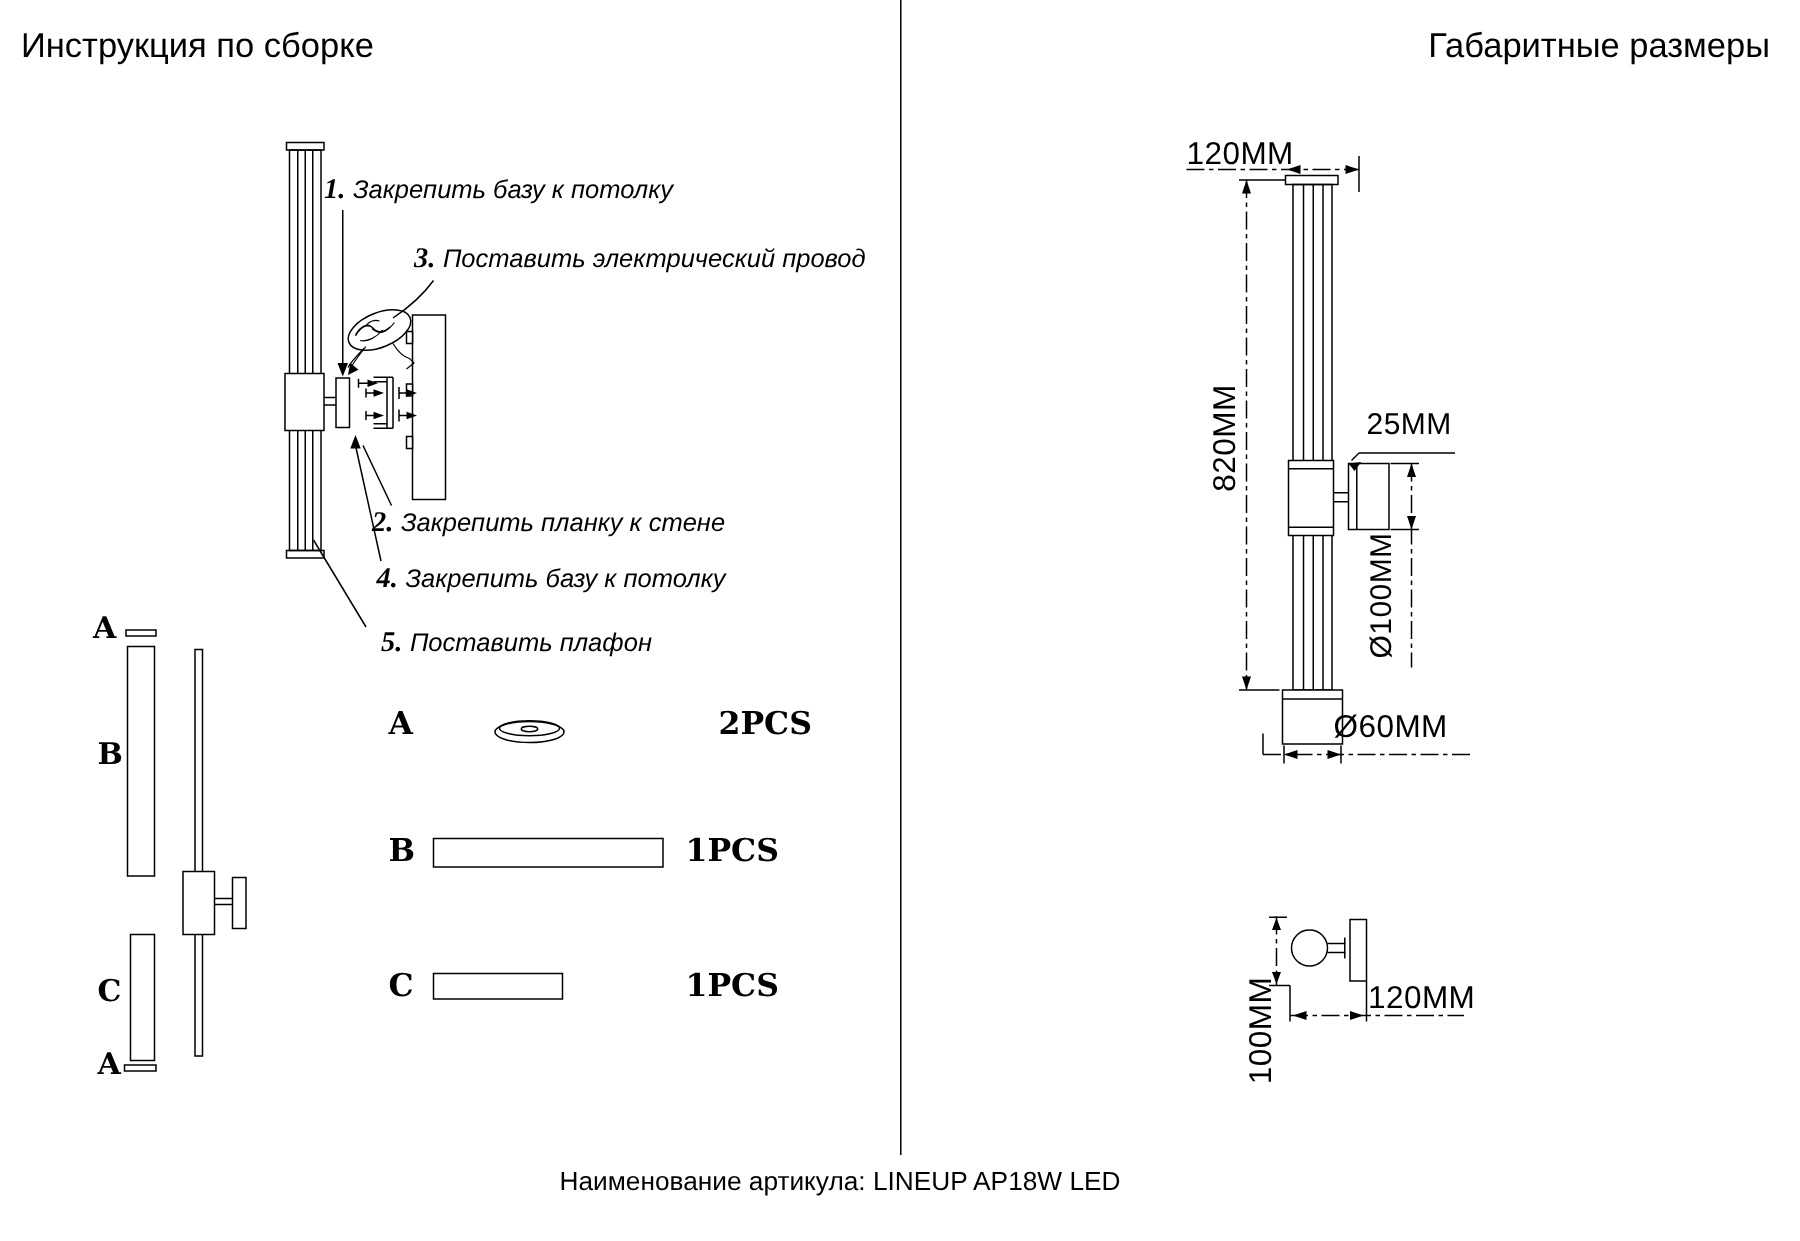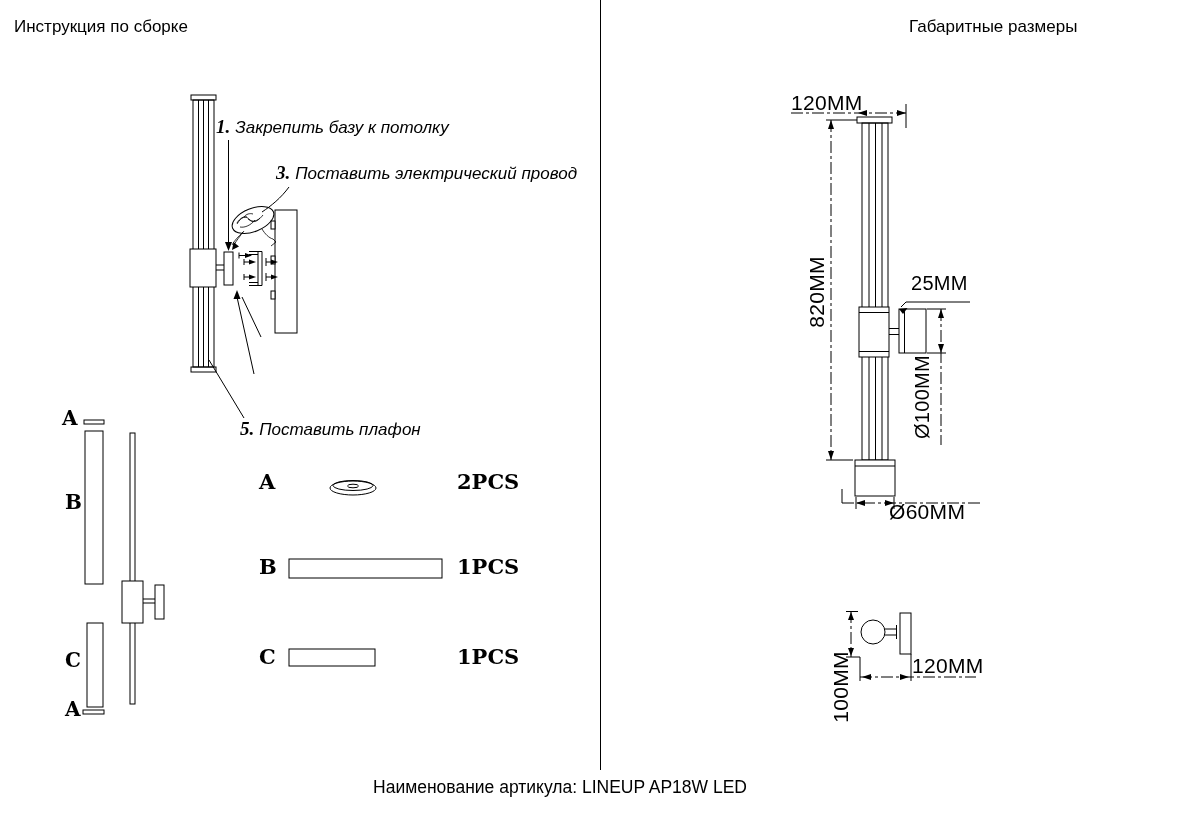--- a/index.html
+++ b/index.html
@@ -1,19 +1,19 @@
 <!DOCTYPE html>
 <html><head>
 <meta charset="utf-8">
 <style>
   html,body{margin:0;padding:0;background:#fff;}
   .page{position:relative;width:1200px;height:827px;background:#fff;overflow:hidden;
         font-family:"Liberation Sans",sans-serif;color:#000;}
   .abs{position:absolute;white-space:nowrap;}
-  .title{font-size:17px;}
+  .title{font-size:23px;}
   .step{font-size:17px;font-style:italic;}
   .step b{font-family:"Liberation Serif",serif;font-weight:700;font-size:19px;margin-right:5px;}
   .plabel{font-family:"DejaVu Serif",serif;font-weight:700;font-size:21px;}
   .exlabel{font-family:"DejaVu Serif",serif;font-weight:700;font-size:20px;}
   .dim{font-size:20px;letter-spacing:.3px;}
   .dim.big{font-size:21px;}
   .rot{transform:translate(-50%,-50%) rotate(-90deg);}
   .caption{font-size:17.5px;text-align:center;}
   svg.art{position:absolute;left:0;top:0;}
   svg.art *{stroke:#000;fill:none;stroke-width:1;}
@@ -184,48 +184,54 @@
 
       <line x1="860" y1="657" x2="860" y2="681"></line>
       <line class="dd" x1="860" y1="677" x2="976" y2="677"></line>
       <line x1="911" y1="654" x2="911" y2="681"></line>
       <path class="f" d="M862,677 l9,-3 v6 z"></path>
       <path class="f" d="M909,677 l-9,-3 v6 z"></path>
     </g>
   </svg>
 
   <div class="abs title" style="left:14px;top:17px">Инструкция по сборке</div>
-  <div class="abs title" style="left:909px;top:17px;width:246px;text-align:left">Габаритные размеры</div>
+  <div class="abs title" style="left:934px;top:17px;width:246px;text-align:right">Габаритные размеры</div>
 
   <div class="abs step" style="left:216px;top:116px">
     <b>1.</b><span>Закрепить базу к потолку</span>
   </div>
   <div class="abs step" style="left:276px;top:162px">
     <b>3.</b><span>Поставить электрический провод</span>
   </div>
-  <div class="abs step" style="left:240px;top:418px">
+  <div class="abs step" style="left:248px;top:338px">
+    <b>2.</b><span>Закрепить планку к стене</span>
+  </div>
+  <div class="abs step" style="left:251px;top:375px">
+    <b>4.</b><span>Закрепить базу к потолку</span>
+  </div>
+  <div class="abs step" style="left:254px;top:418px">
     <b>5.</b><span>Поставить плафон</span>
   </div>
 
   <div class="abs exlabel" style="left:62px;top:406px">A</div>
   <div class="abs exlabel" style="left:65px;top:490px">B</div>
   <div class="abs exlabel" style="left:65px;top:648px">C</div>
   <div class="abs exlabel" style="left:65px;top:697px">A</div>
 
   <div class="abs plabel" style="left:259px;top:469px">A</div>
-  <div class="abs plabel" style="left:457px;top:469px">2PCS</div>
+  <div class="abs plabel" style="left:479px;top:469px">2PCS</div>
   <div class="abs plabel" style="left:259px;top:554px">B</div>
   <div class="abs plabel" style="left:457px;top:554px">1PCS</div>
   <div class="abs plabel" style="left:259px;top:644px">C</div>
   <div class="abs plabel" style="left:457px;top:644px">1PCS</div>
 
   <div class="abs dim big" style="left:791px;top:91px">120MM</div>
   <div class="abs dim big rot" style="left:817px;top:292px">820MM</div>
   <div class="abs dim" style="left:911px;top:272px">25MM</div>
   <div class="abs dim rot" style="left:922px;top:397px">Ø100MM</div>
-  <div class="abs dim big" style="left:889px;top:500px">Ø60MM</div>
+  <div class="abs dim big" style="left:889px;top:473px">Ø60MM</div>
 
   <div class="abs dim big rot" style="left:841px;top:687px">100MM</div>
   <div class="abs dim big" style="left:912px;top:654px">120MM</div>
 
   <div class="abs caption" style="left:0;top:777px;width:1120px">Наименование артикула: LINEUP AP18W LED</div>
 
 </div>
 
 </body></html>

